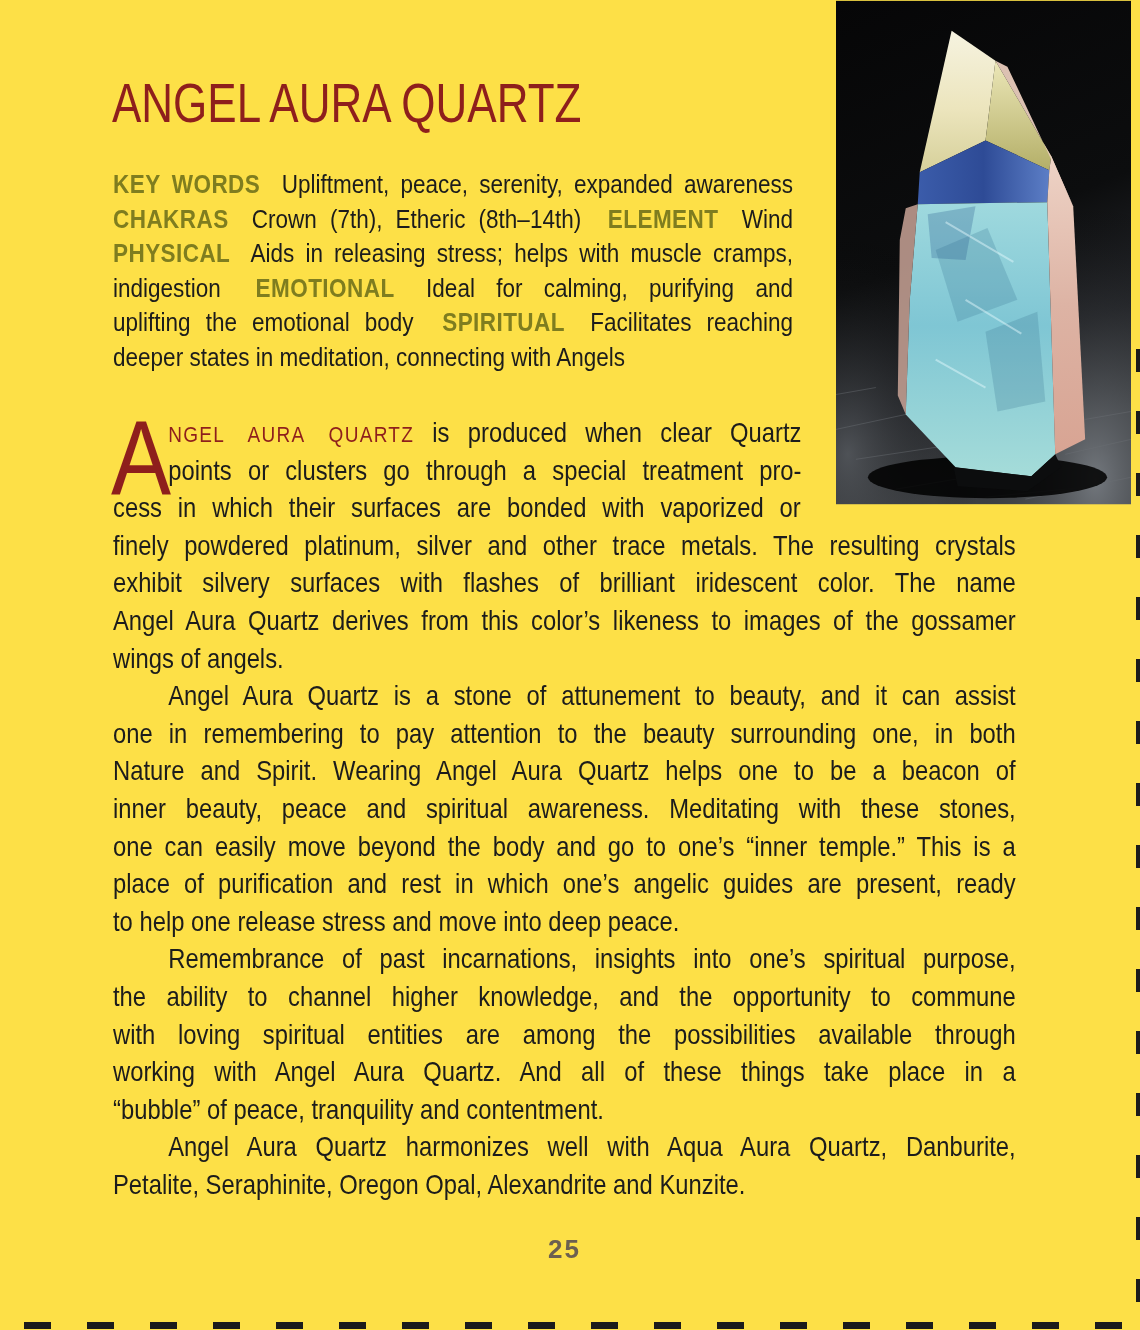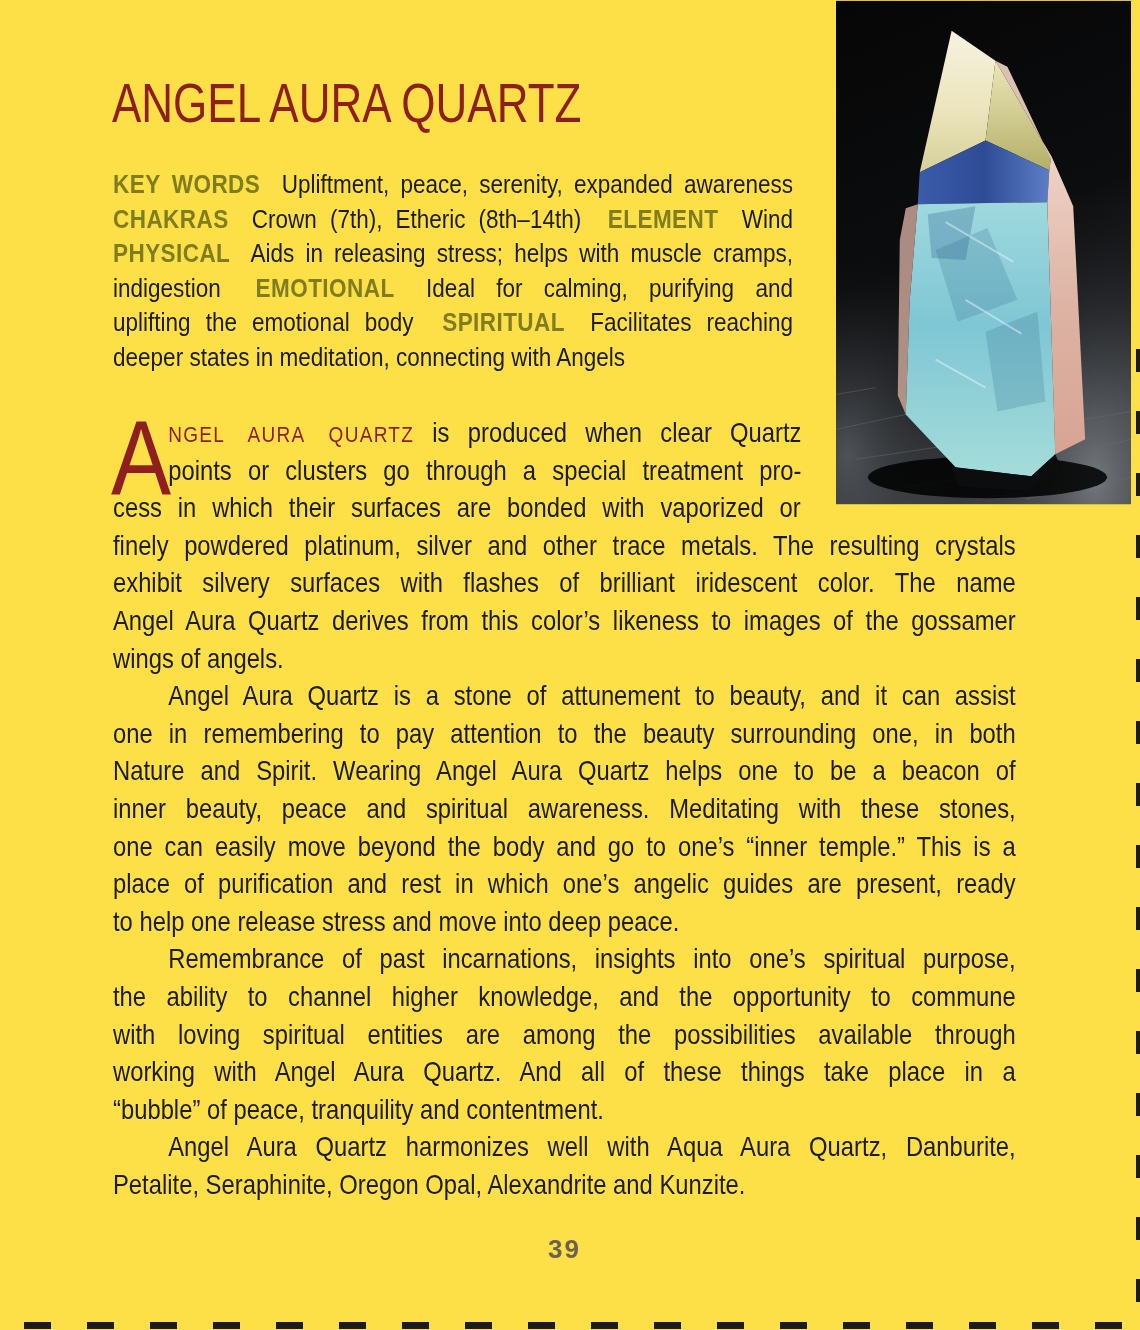--- a/index.html
+++ b/index.html
@@ -170,18 +170,18 @@
       <div class="bl end">to help one release stress and move into deep peace.</div>
       <div class="bl ind">Remembrance of past incarnations, insights into one’s spiritual purpose,</div>
       <div class="bl ">the ability to channel higher knowledge, and the opportunity to commune</div>
       <div class="bl ">with loving spiritual entities are among the possibilities available through</div>
       <div class="bl ">working with Angel Aura Quartz. And all of these things take place in a</div>
       <div class="bl end">“bubble” of peace, tranquility and contentment.</div>
       <div class="bl ind">Angel Aura Quartz harmonizes well with Aqua Aura Quartz, Danburite,</div>
       <div class="bl end">Petalite, Seraphinite, Oregon Opal, Alexandrite and Kunzite.</div>
     </div>
 
-  <div class="pagenum">39</div>
+  <div class="pagenum">25</div>
 
   <div class="edge-marks"></div>
   <div class="bottom-dashes"></div>
 
 </div>
 
 </body></html>

